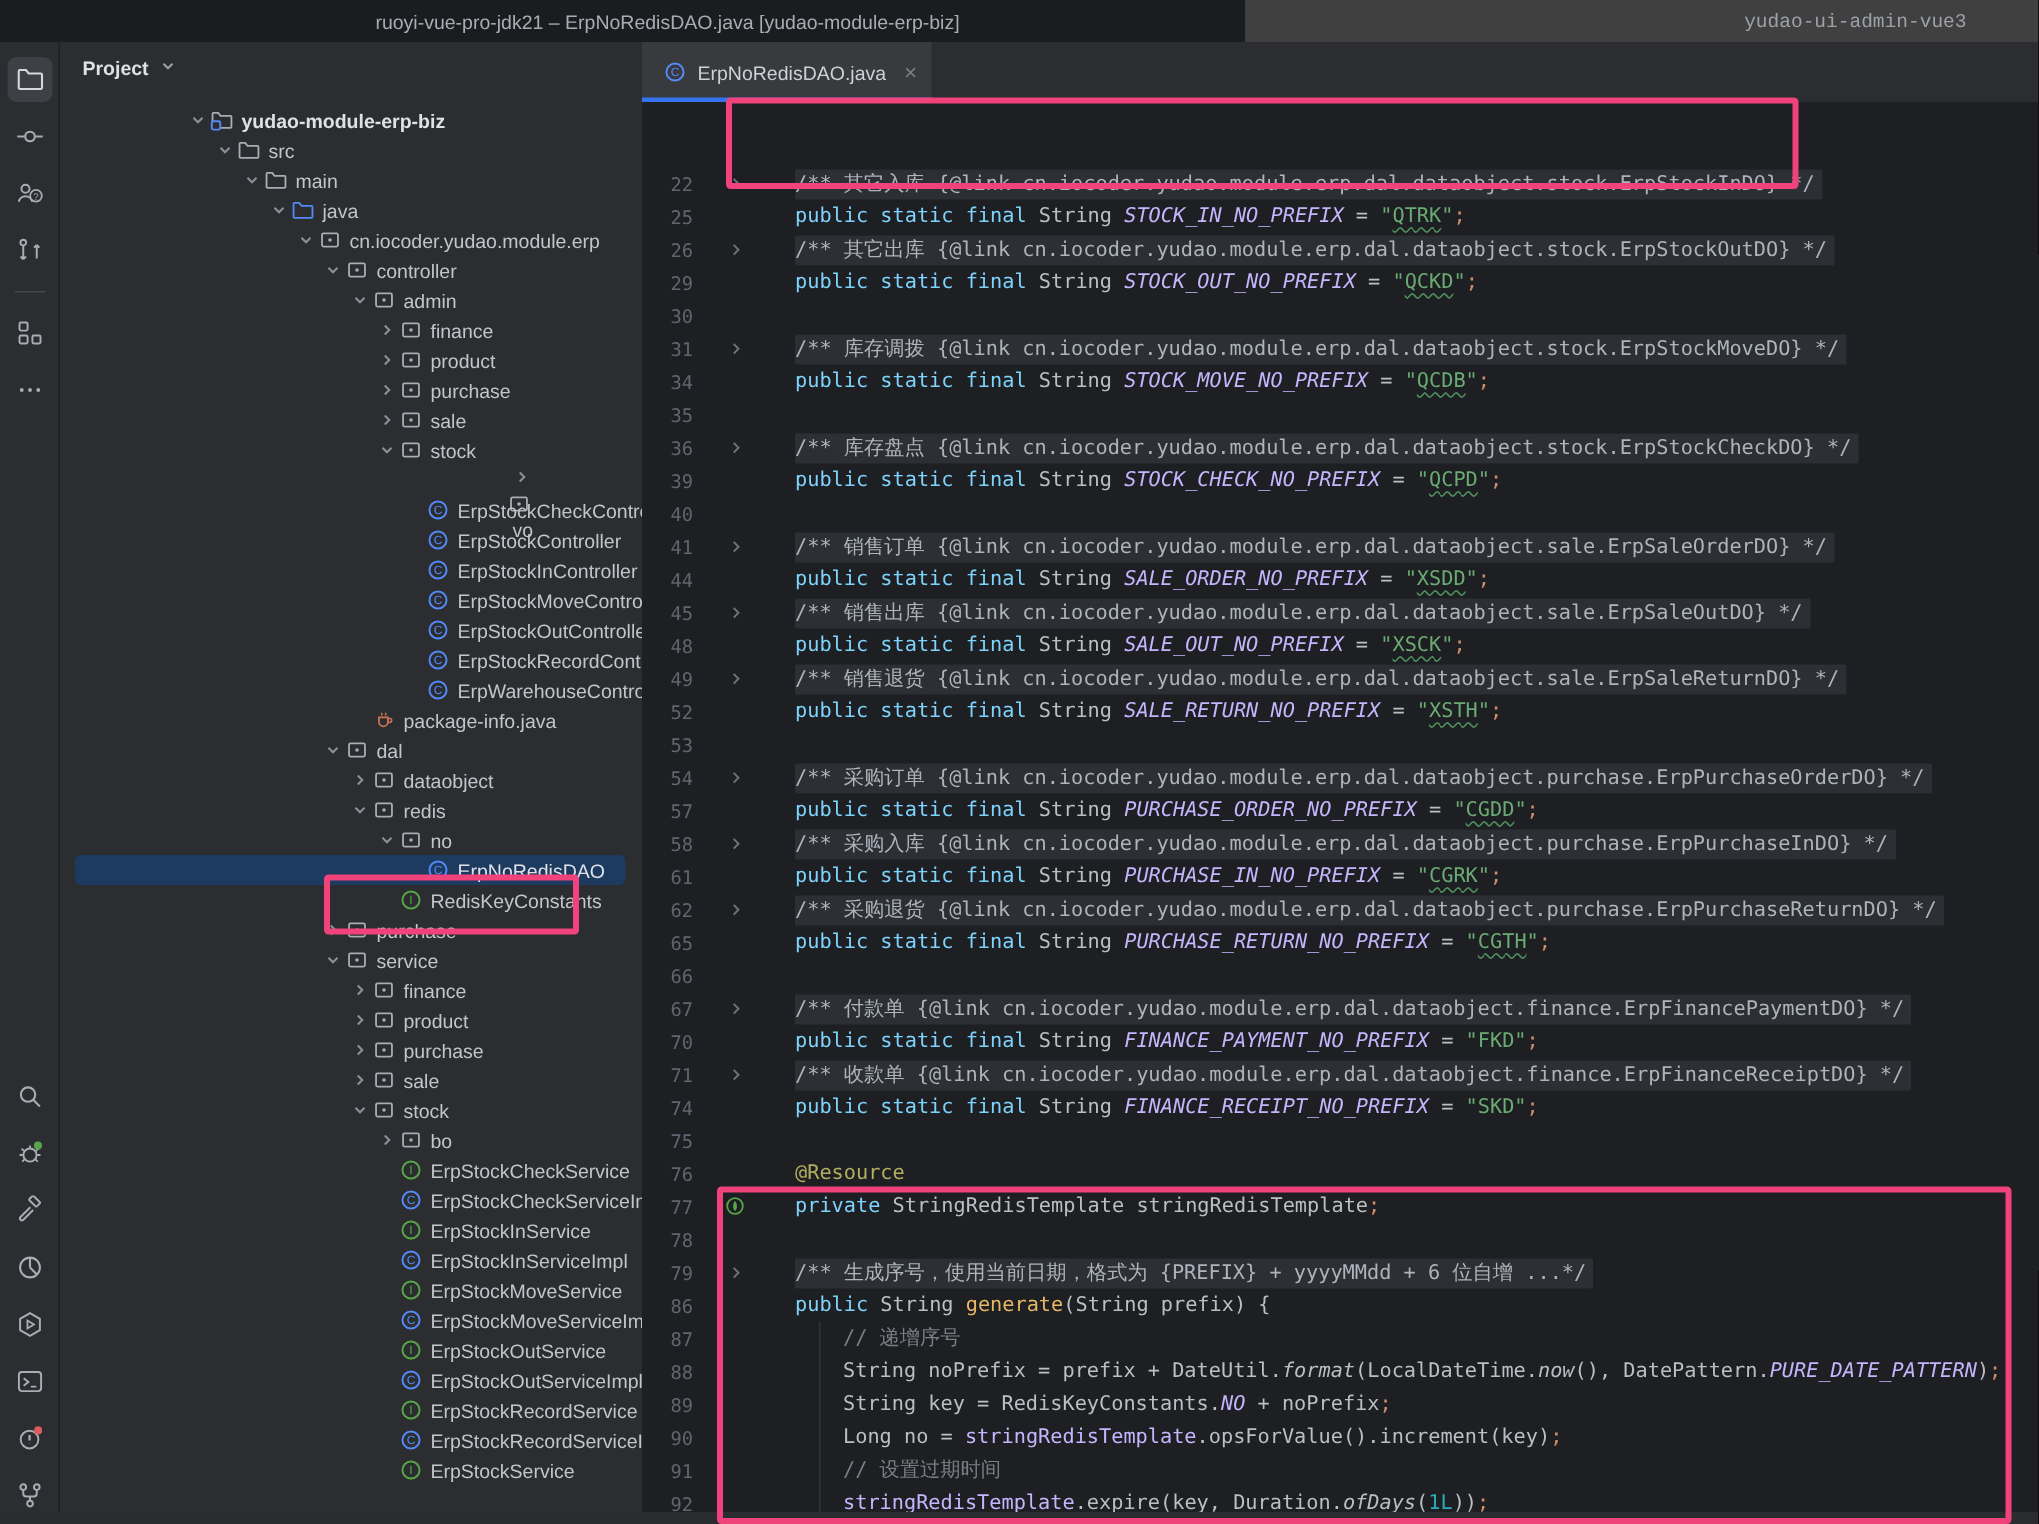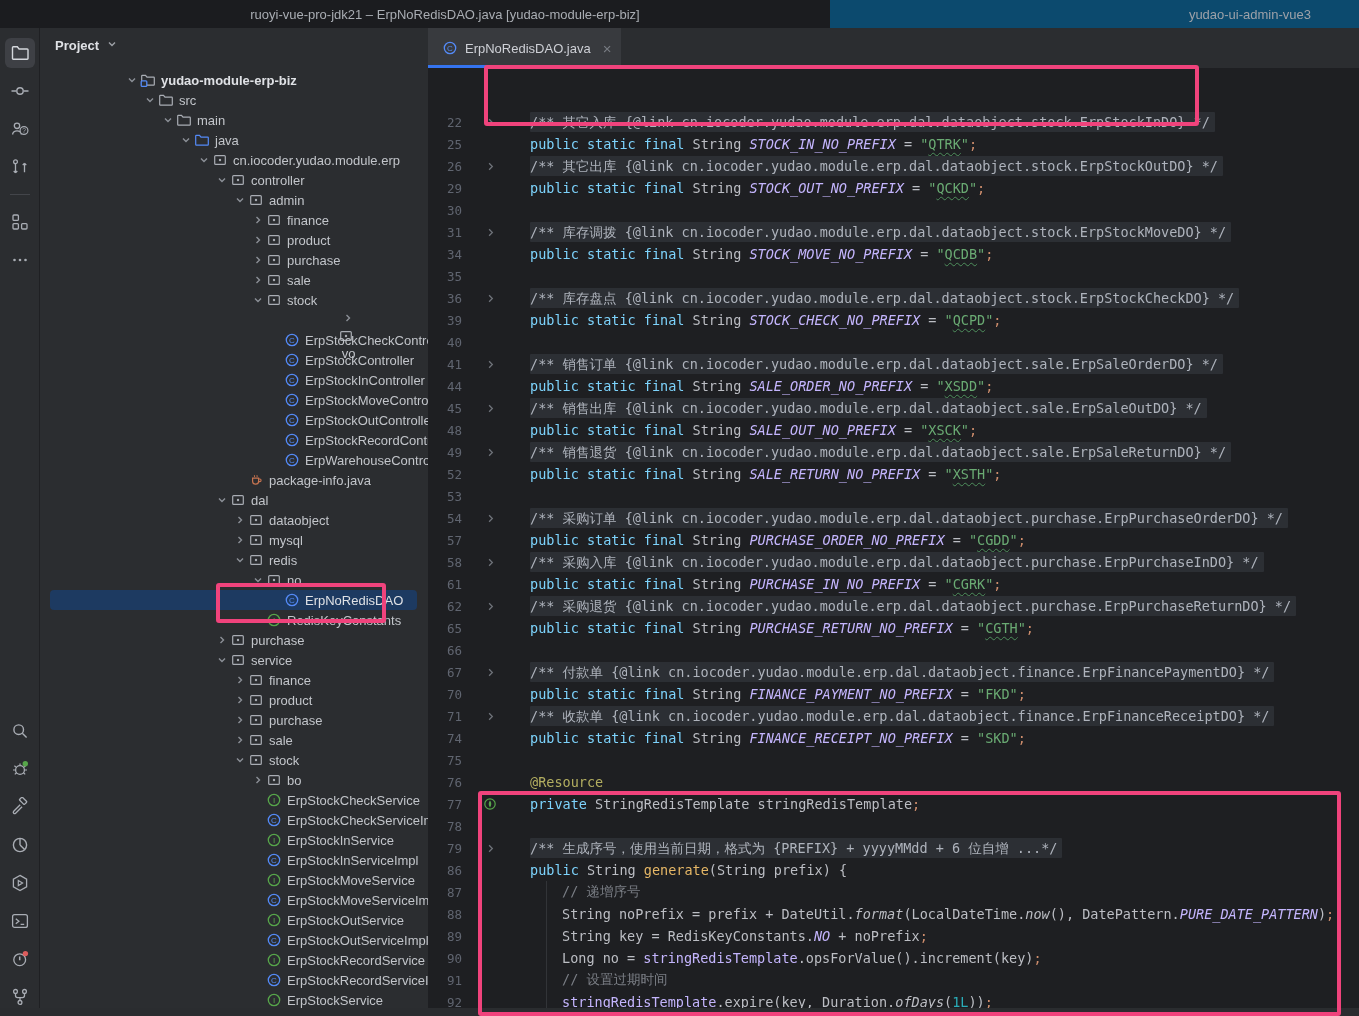--- a/index.html
+++ b/index.html
@@ -2,22 +2,22 @@
 <html><head>
 <meta charset="utf-8">
 <style>
   html,body{margin:0;padding:0;background:#000;}
   .app{position:relative;width:1359px;height:1016px;overflow:hidden;
        font-family:"Liberation Sans",sans-serif;background:#1E1F22;}
   
   .titlebar{position:absolute;left:0;top:0;width:1359px;height:28px;display:flex;}
   .title-left{width:830px;height:28px;background:#1B1C1F;color:#A9ADB3;font-size:13px;
               display:flex;align-items:center;justify-content:center;padding-left:60px;box-sizing:border-box;}
-  .title-right{flex:1;height:28px;background:#0c4a6e;color:#9DA1A8;font-size:13px;
-               display:flex;align-items:center;justify-content:flex-end;padding-right:48px;box-sizing:border-box;}
+  .title-right{flex:1;height:28px;background:#404040;color:#9DA1A8;font-size:13px;
+               display:flex;align-items:center;justify-content:flex-end;padding-right:48px;box-sizing:border-box;font-family:Liberation Mono, monospace;}
   
   .mainrow{position:absolute;left:0;top:28px;width:1359px;height:988px;display:flex;}
   
   .stripe{width:40px;background:#2B2D30;border-right:1px solid #1F2023;box-sizing:border-box;
           display:flex;flex-direction:column;align-items:center;padding-top:6px;}
   .stripe .grow{flex:1;}
   .abtn{width:30px;height:30px;border-radius:6px;display:flex;align-items:center;justify-content:center;margin:4px 0;}
   .abtn.active{background:#3E4045;}
   .abtn svg{display:block;}
   .adivider{width:20px;height:1px;background:#43454A;margin:8px 0;}
@@ -470,34 +470,20 @@
               <svg width="16" height="16" viewBox="0 0 16 16" fill="none">
                 <rect x="2.7" y="3.6" width="10.6" height="8.8" rx="1" stroke="#A9ADB4" stroke-width="1.2"></rect>
                 <circle cx="8" cy="8" r="1.2" fill="#A9ADB4"></circle>
               </svg>
             </span>
             <span class="tlabel">dataobject</span>
           </div>
           <div class="trow" style="padding-left: 192px;">
             <span class="tchev">
               <svg width="12" height="12" viewBox="0 0 12 12">
-                <polyline points="4.5,3 7.5,6 4.5,9" fill="none" stroke="#8C9097" stroke-width="1.4"></polyline>
-              </svg>
-            </span>
-            <span class="ticon">
-              <svg width="16" height="16" viewBox="0 0 16 16" fill="none">
-                <rect x="2.7" y="3.6" width="10.6" height="8.8" rx="1" stroke="#A9ADB4" stroke-width="1.2"></rect>
-                <circle cx="8" cy="8" r="1.2" fill="#A9ADB4"></circle>
-              </svg>
-            </span>
-            <span class="tlabel">mysql</span>
-          </div>
-          <div class="trow" style="padding-left: 192px;">
-            <span class="tchev">
-              <svg width="12" height="12" viewBox="0 0 12 12">
                 <polyline points="3,4.5 6,7.5 9,4.5" fill="none" stroke="#8C9097" stroke-width="1.4"></polyline>
               </svg>
             </span>
             <span class="ticon">
               <svg width="16" height="16" viewBox="0 0 16 16" fill="none">
                 <rect x="2.7" y="3.6" width="10.6" height="8.8" rx="1" stroke="#A9ADB4" stroke-width="1.2"></rect>
                 <circle cx="8" cy="8" r="1.2" fill="#A9ADB4"></circle>
               </svg>
             </span>
             <span class="tlabel">redis</span>

